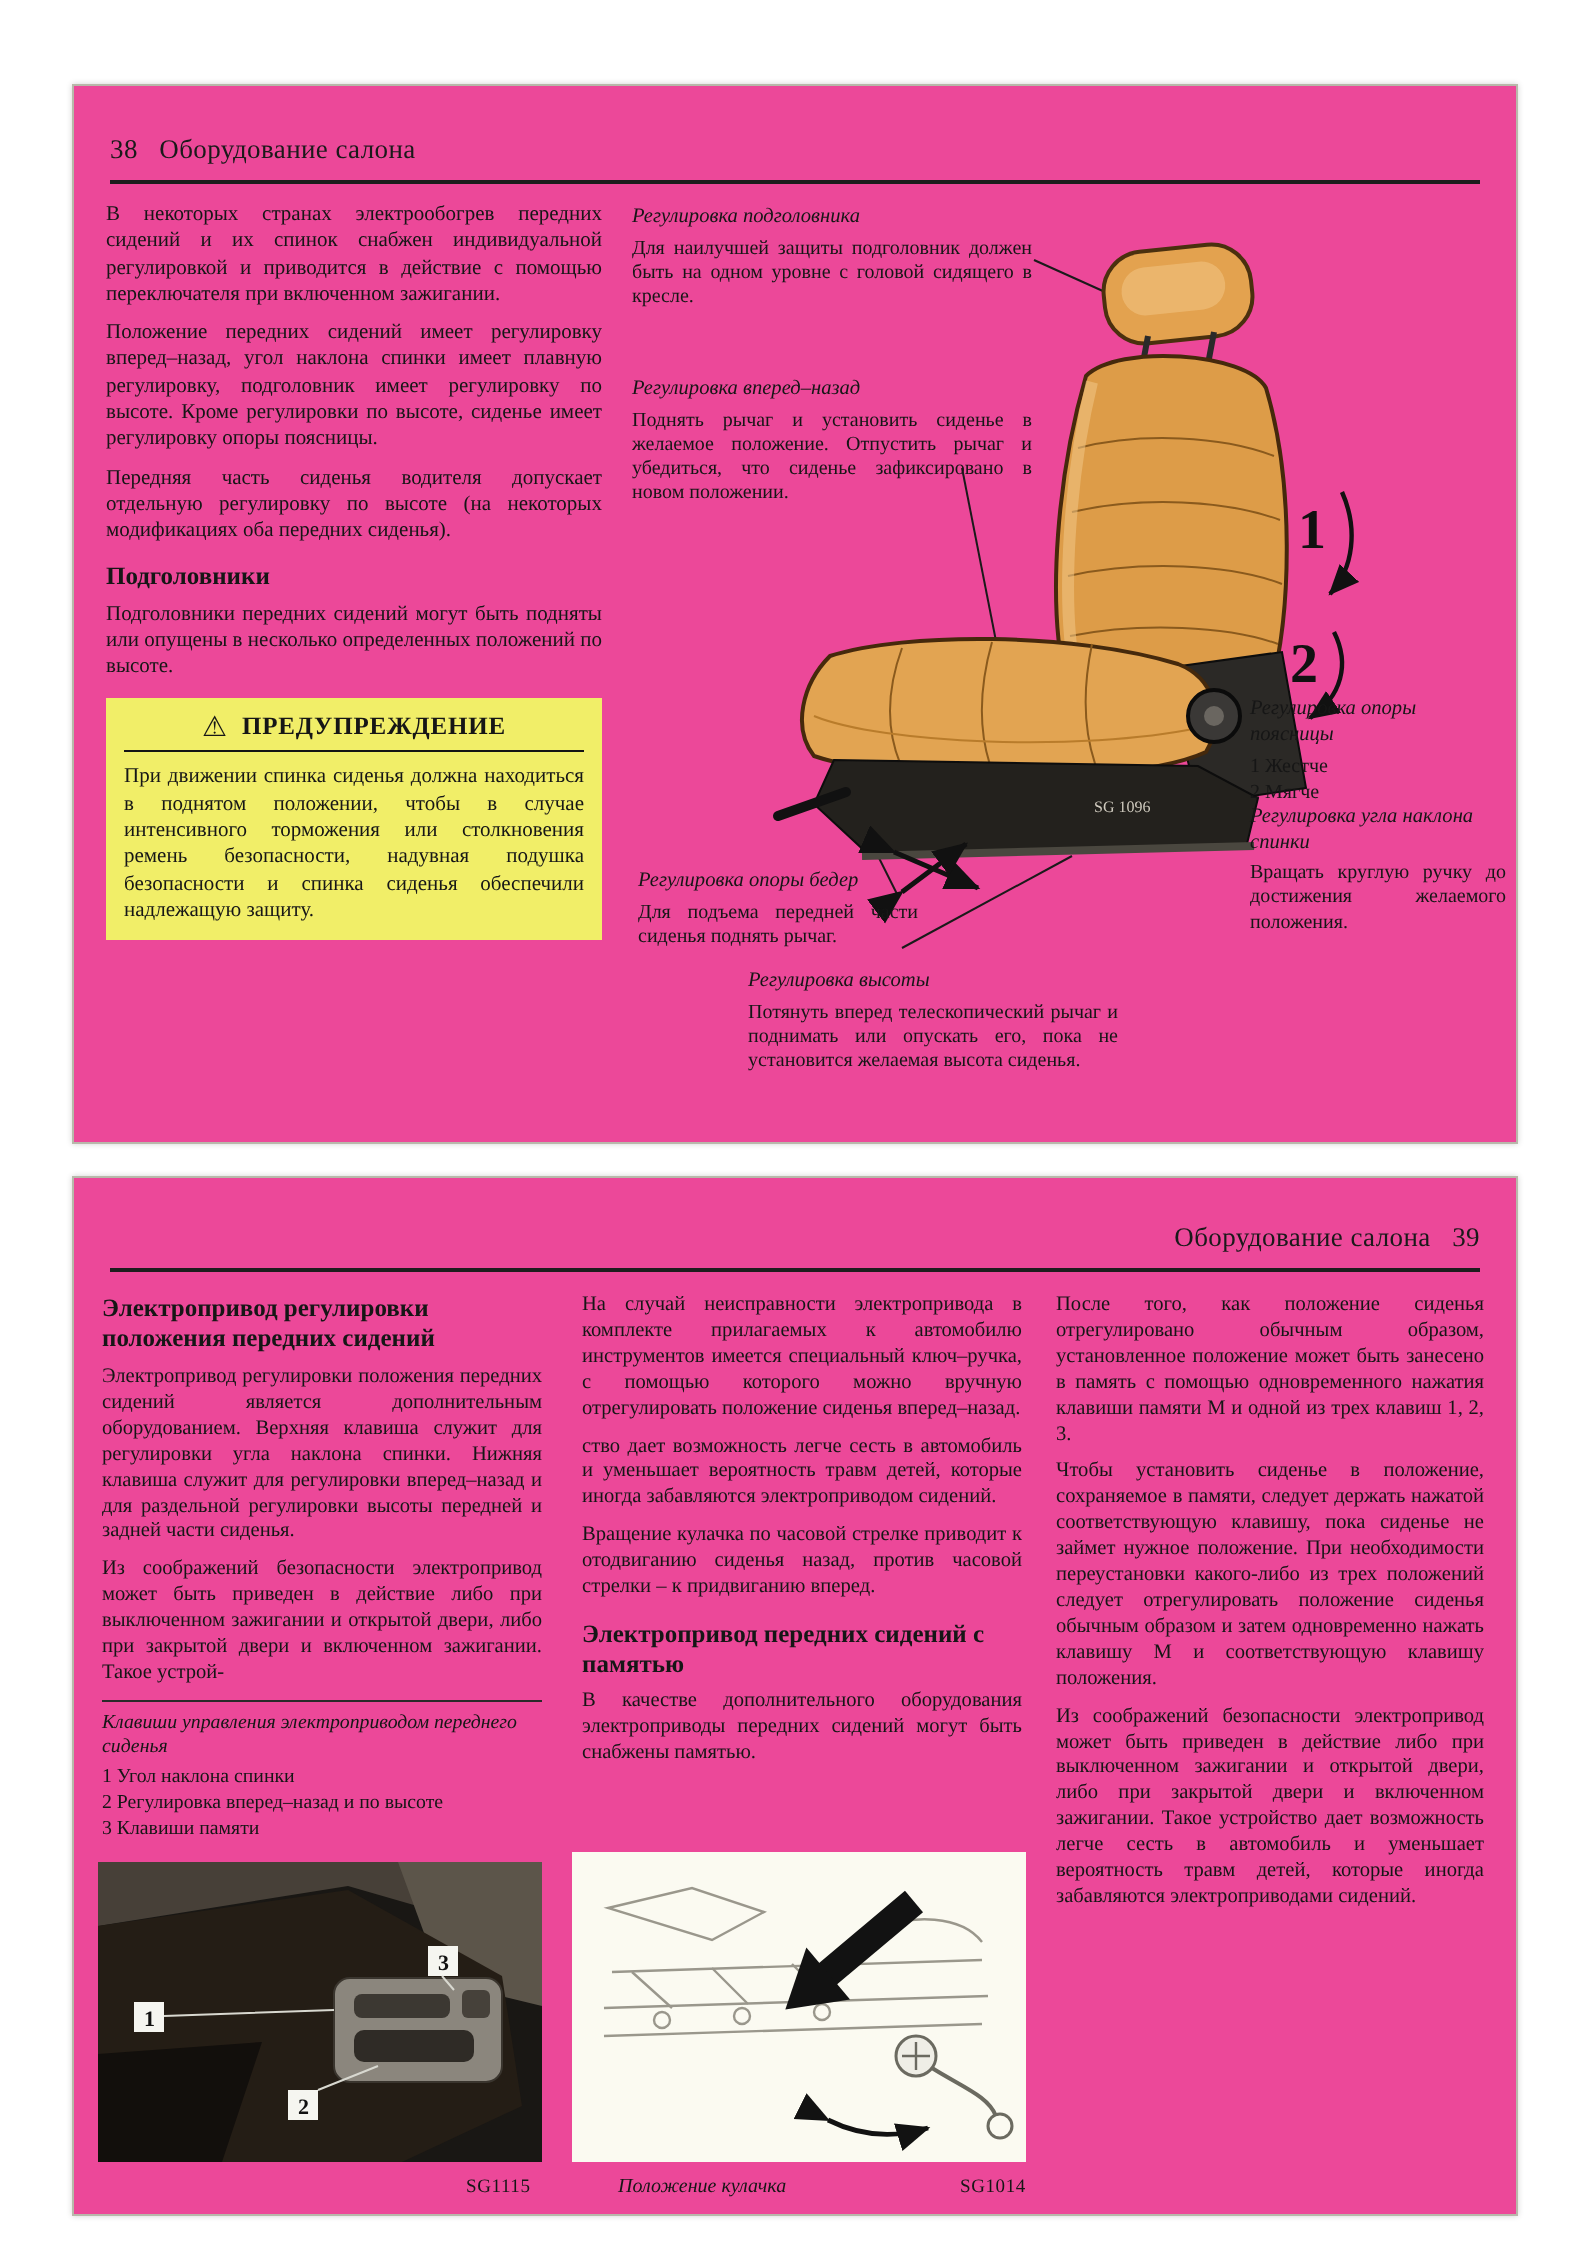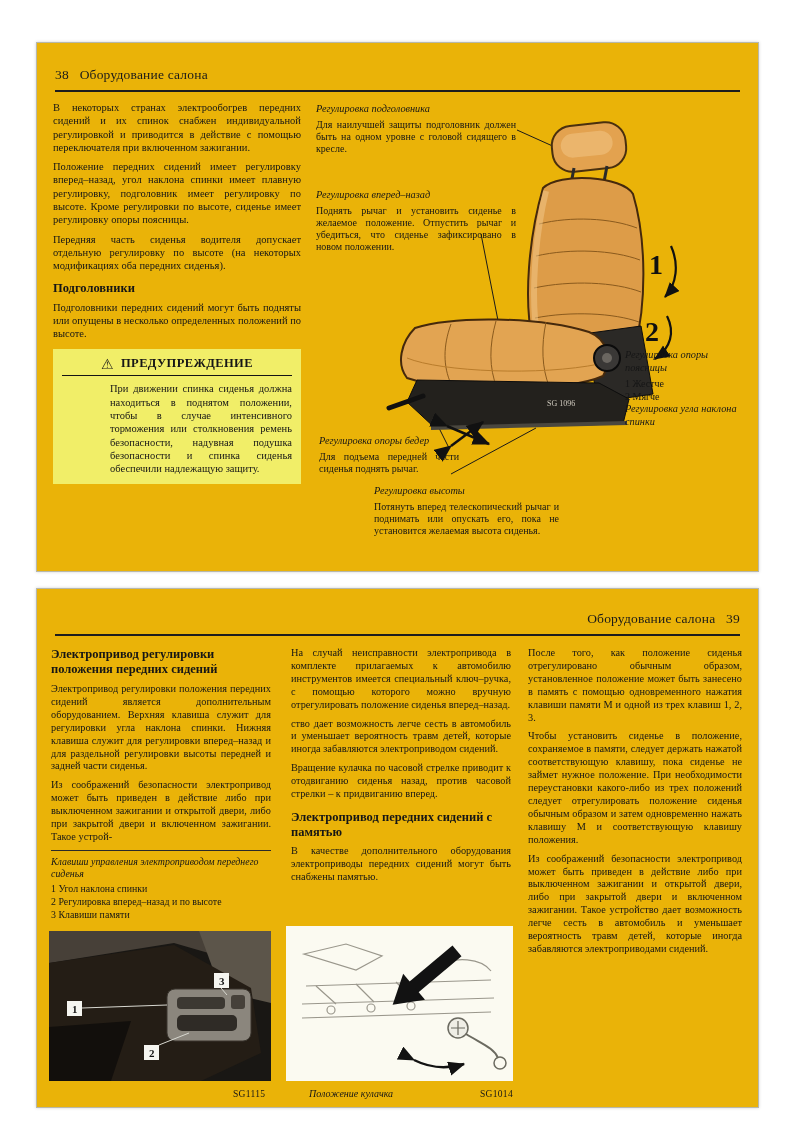--- a/index.html
+++ b/index.html
@@ -1,41 +1,41 @@
 <!DOCTYPE html>
 <html><head>
 <meta charset="utf-8">
 <style>
   html,body{margin:0;padding:0;}
   body{
     width:794px;height:1123px;background:#ffffff;position:relative;
     font-family:"Liberation Serif","DejaVu Serif",serif;color:#161616;
     overflow:hidden;
   }
-  .page{position:absolute;background:#eab308;border:1px solid #b8b8aa;box-shadow:0 0 3px rgba(0,0,0,.18);}
+  .page{position:absolute;background:#ec4899;border:1px solid #b8b8aa;box-shadow:0 0 3px rgba(0,0,0,.18);}
   .p38{left:36px;top:42px;width:721px;height:528px;}
   .p39{left:36px;top:588px;width:721px;height:518px;}
 
   .pghead{position:absolute;font-size:13.5px;letter-spacing:.2px;color:#1a1a1a;white-space:nowrap;}
   .pgrule{position:absolute;height:2px;background:#1d1d1d;}
 
   .t{font-size:10.5px;line-height:13.3px;text-align:justify;}
   .t p{margin:0 0 6px 0;}
   h1.seats{font-size:20px;margin:0 0 7px 0;font-weight:bold;}
   h2.sub{font-size:12.5px;margin:8px 0 5px 0;font-weight:bold;}
   h2.colhead{font-size:12.5px;line-height:15px;margin:0 0 6px 0;font-weight:bold;}
   h2.colhead2{font-size:12.5px;line-height:15px;margin:9px 0 5px 0;font-weight:bold;}
 
   .warn{background:#f1ee68;margin-top:9px;padding:7px 9px 8px 9px;}
   .warn-title{display:flex;align-items:center;justify-content:center;gap:7px;
     font-weight:bold;font-size:12.5px;letter-spacing:.4px;
     border-bottom:1.6px solid #141414;padding-bottom:4px;margin-bottom:6px;}
   .warn-title .tri{font-family:"DejaVu Sans",sans-serif;font-size:14px;line-height:1;}
   .warn .t p{margin:0 0 6px 0;}
-  .warn .t p:last-child{margin-bottom:0;margin-left:48px;}
+  .warn .t p:last-child{margin-bottom:0;}
 
   .callout{position:absolute;}
   .callout .ct{font-style:italic;font-size:10.3px;line-height:12.5px;margin:0 0 3px 0;}
   .callout .cx{font-size:10px;line-height:12.3px;text-align:justify;margin:0;}
   .lum-items{font-size:10px;line-height:13px;margin-top:2px;}
 
   .col{position:absolute;}
   .caprule{height:1px;background:#2a2a2a;margin:6px 0 5px 0;}
   .figcap{font-style:italic;font-size:9.9px;line-height:12px;margin:0 0 3px 0;}
   .legend{margin:0;padding:0;list-style:none;font-size:9.9px;line-height:12.2px;}
@@ -145,20 +145,21 @@
   </div>
   <div class="callout" style="left:588px;top:306px;width:125px;">
     <p class="ct">Регулировка опоры поясницы</p>
     <div class="lum-items">
       <div>1 Жестче</div>
       <div>2 Мягче</div>
     </div>
   </div>
   <div class="callout" style="left:588px;top:360px;width:128px;">
     <p class="ct">Регулировка угла наклона спинки</p>
+    <p class="cx">Вращать круглую ручку до достижения желаемого положения.</p>
   </div>
 </div>
 
 <div class="page p39">
   <div class="pghead" style="right:18px;top:22px;">
     <span>Оборудование салона</span>&nbsp;&nbsp;
     <span>39</span>
   </div>
   <div class="pgrule" style="left:18px;right:18px;top:45px;"></div>
 

